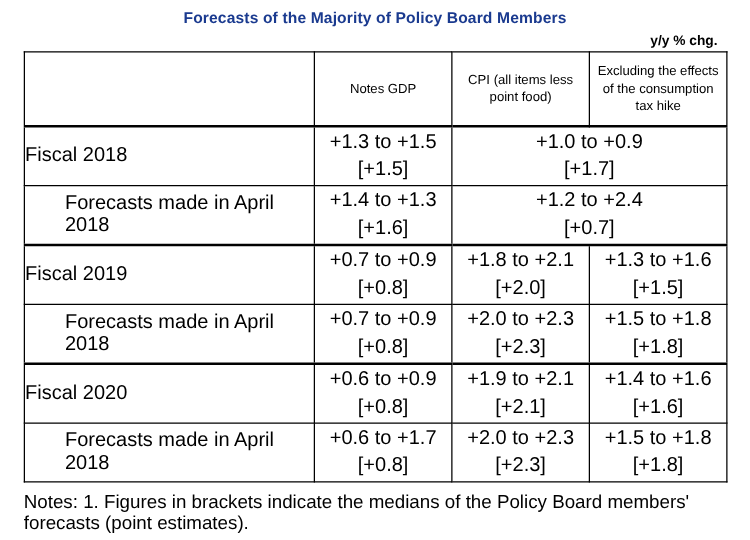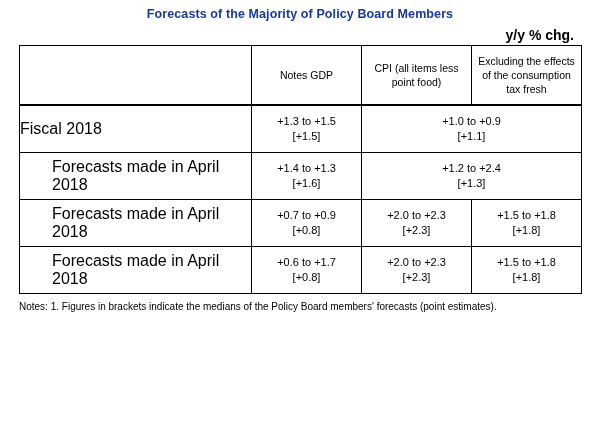--- a/index.html
+++ b/index.html
@@ -23,21 +23,21 @@
   .title {
     text-align: center;
     color: #1a3a8f;
     font-weight: bold;
     font-size: 12.5px;
     padding-top: 7px;
     letter-spacing: 0.1px;
   }
   .unit-row {
     text-align: right;
-    font-size: 14px;
+    font-size: 11px;
     font-weight: bold;
     padding-right: 26px;
     padding-top: 6px;
     padding-bottom: 2px;
   }
   .table-wrap {
     padding: 0 19px;
     box-sizing: border-box;
   }
   table.fc {
@@ -72,29 +72,29 @@
     height: 46px;
     font-size: 16px;
   }
   .rowlabel.indent {
     padding-left: 32px;
   }
   .val {
     text-align: center;
     height: 46px;
     line-height: 1.35;
-    font-size: 11px;
+    font-size: 16px;
     margin-top: 28px;
   }
   .val .ln2 { display: block; }
   .thick-top {
     border-top: 2px solid #000000 !important;
   }
   .notes {
-    font-size: 10px;
+    font-size: 15px;
     padding: 7px 0 0 19px;
   }
 </style>
 </head>
 <body>
 
 <div class="page">
 
   <div class="title">Forecasts of the Majority of Policy Board Members</div>
 
@@ -113,65 +113,95 @@
         <tr>
           <td class="hdr-blank"></td>
           <td class="hdr">Notes GDP</td>
           <td class="hdr">
             <span>CPI (all items less</span><br>
             <span>point food)</span>
           </td>
           <td class="hdr">
             <span>Excluding the effects</span><br>
             <span>of the consumption</span><br>
-            <span>tax fresh</span>
+            <span>tax hike</span>
           </td>
         </tr>
 
         <tr>
           <td class="rowlabel thick-top">Fiscal 2018</td>
           <td class="val thick-top">
             <span>+1.3 to +1.5</span>
             <span class="ln2">[+1.5]</span>
           </td>
           <td class="val thick-top" colspan="2">
             <span>+1.0 to +0.9</span>
-            <span class="ln2">[+1.1]</span>
+            <span class="ln2">[+1.7]</span>
           </td>
         </tr>
 
         <tr>
           <td class="rowlabel indent">Forecasts made in April 2018</td>
           <td class="val">
             <span>+1.4 to +1.3</span>
             <span class="ln2">[+1.6]</span>
           </td>
           <td class="val" colspan="2">
             <span>+1.2 to +2.4</span>
-            <span class="ln2">[+1.3]</span>
-          </td>
-        </tr>
-
+            <span class="ln2">[+0.7]</span>
+          </td>
+        </tr>
+
+        <tr>
+          <td class="rowlabel thick-top">Fiscal 2019</td>
+          <td class="val thick-top">
+            <span>+0.7 to +0.9</span>
+            <span class="ln2">[+0.8]</span>
+          </td>
+          <td class="val thick-top">
+            <span>+1.8 to +2.1</span>
+            <span class="ln2">[+2.0]</span>
+          </td>
+          <td class="val thick-top">
+            <span>+1.3 to +1.6</span>
+            <span class="ln2">[+1.5]</span>
+          </td>
+        </tr>
 
         <tr>
           <td class="rowlabel indent">Forecasts made in April 2018</td>
           <td class="val">
             <span>+0.7 to +0.9</span>
             <span class="ln2">[+0.8]</span>
           </td>
           <td class="val">
             <span>+2.0 to +2.3</span>
             <span class="ln2">[+2.3]</span>
           </td>
           <td class="val">
             <span>+1.5 to +1.8</span>
             <span class="ln2">[+1.8]</span>
           </td>
         </tr>
 
+        <tr>
+          <td class="rowlabel thick-top">Fiscal 2020</td>
+          <td class="val thick-top">
+            <span>+0.6 to +0.9</span>
+            <span class="ln2">[+0.8]</span>
+          </td>
+          <td class="val thick-top">
+            <span>+1.9 to +2.1</span>
+            <span class="ln2">[+2.1]</span>
+          </td>
+          <td class="val thick-top">
+            <span>+1.4 to +1.6</span>
+            <span class="ln2">[+1.6]</span>
+          </td>
+        </tr>
 
         <tr>
           <td class="rowlabel indent">Forecasts made in April 2018</td>
           <td class="val">
             <span>+0.6 to +1.7</span>
             <span class="ln2">[+0.8]</span>
           </td>
           <td class="val">
             <span>+2.0 to +2.3</span>
             <span class="ln2">[+2.3]</span>

